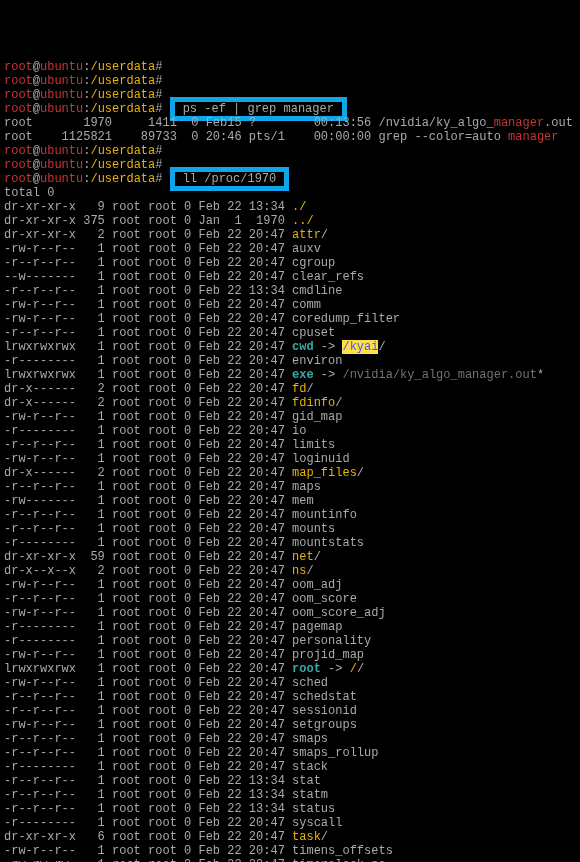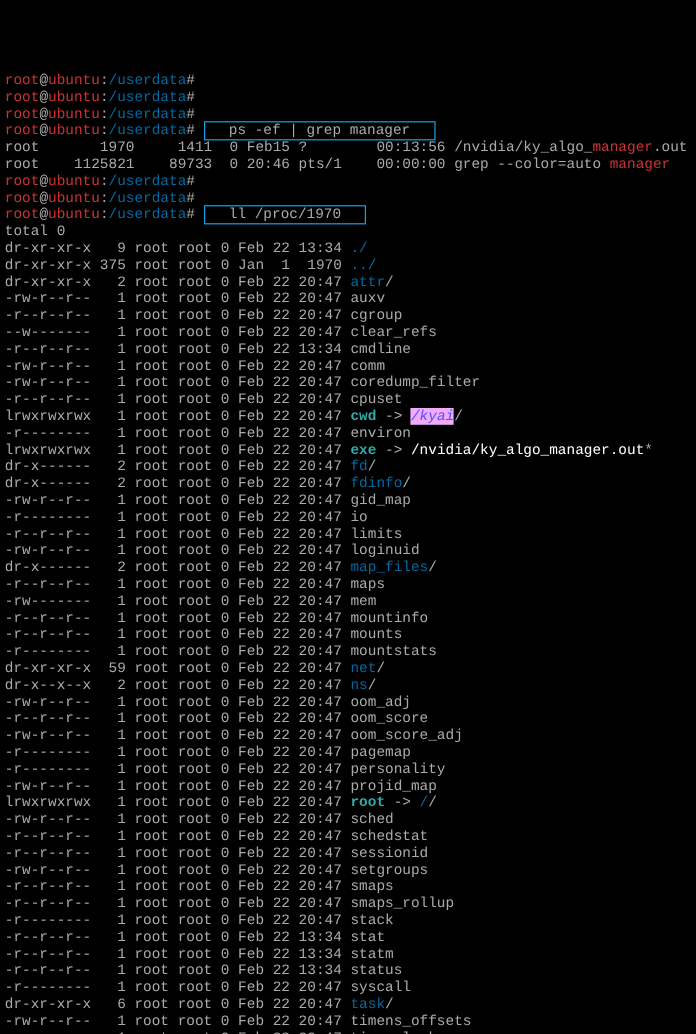--- a/index.html
+++ b/index.html
@@ -8,25 +8,25 @@
       font-size: 12px;
       line-height: 14px;
       margin: 0;
       padding: 4px;
       color: #aaa;
       white-space: pre;
       width: 580px;
       box-sizing: border-box;
     }
     .red { color: #cc3333; }
-    .blue { color: #0369a1; }
+    .blue { color: #eab308; }
     .cyan { color: #33aaaa; font-weight: bold; }
-    .green-bg { background: #f0abfc; color: #5050ff; font-style: italic; }
-    .orange { color: #ffffff; }
-    .box { border: 1px solid #0ea5e9; padding: 0 20px; }
+    .green-bg { background: #fde047; color: #5050ff; }
+    .orange { color: #737373; }
+    .box { border: 5px solid #0ea5e9; padding: 0 8px; }
     .row { display: block; }
   </style>
 </head>
 <body>
 
 
 
 <div id="term"><span class="row"><span class="red">root</span><span>@</span><span class="red">ubuntu</span><span>:</span><span class="blue">/userdata</span><span># </span></span><span class="row"><span class="red">root</span><span>@</span><span class="red">ubuntu</span><span>:</span><span class="blue">/userdata</span><span># </span></span><span class="row"><span class="red">root</span><span>@</span><span class="red">ubuntu</span><span>:</span><span class="blue">/userdata</span><span># </span></span><span class="row"><span class="red">root</span><span>@</span><span class="red">ubuntu</span><span>:</span><span class="blue">/userdata</span><span># </span><span class="box">ps -ef | grep manager</span></span><span class="row">root       1970     1411  0 Feb15 ?        00:13:56 /nvidia/ky_algo_<span class="red">manager</span>.out</span><span class="row">root    1125821    89733  0 20:46 pts/1    00:00:00 grep --color=auto <span class="red">manager</span></span><span class="row"><span class="red">root</span><span>@</span><span class="red">ubuntu</span><span>:</span><span class="blue">/userdata</span><span># </span></span><span class="row"><span class="red">root</span><span>@</span><span class="red">ubuntu</span><span>:</span><span class="blue">/userdata</span><span># </span></span><span class="row"><span class="red">root</span><span>@</span><span class="red">ubuntu</span><span>:</span><span class="blue">/userdata</span><span># </span><span class="box">ll /proc/1970</span></span><span class="row">total 0</span><span class="row">dr-xr-xr-x   9 root root 0 Feb 22 13:34 <span class="blue">./</span></span><span class="row">dr-xr-xr-x 375 root root 0 Jan  1  1970 <span class="blue">../</span></span><span class="row">dr-xr-xr-x   2 root root 0 Feb 22 20:47 <span class="blue">attr</span>/</span><span class="row">-rw-r--r--   1 root root 0 Feb 22 20:47 <span class="">auxv</span></span><span class="row">-r--r--r--   1 root root 0 Feb 22 20:47 <span class="">cgroup</span></span><span class="row">--w-------   1 root root 0 Feb 22 20:47 <span class="">clear_refs</span></span><span class="row">-r--r--r--   1 root root 0 Feb 22 13:34 <span class="">cmdline</span></span><span class="row">-rw-r--r--   1 root root 0 Feb 22 20:47 <span class="">comm</span></span><span class="row">-rw-r--r--   1 root root 0 Feb 22 20:47 <span class="">coredump_filter</span></span><span class="row">-r--r--r--   1 root root 0 Feb 22 20:47 <span class="">cpuset</span></span><span class="row">lrwxrwxrwx   1 root root 0 Feb 22 20:47 <span class="cyan">cwd</span> -&gt; <span class="green-bg">/kyai</span>/</span><span class="row">-r--------   1 root root 0 Feb 22 20:47 <span class="">environ</span></span><span class="row">lrwxrwxrwx   1 root root 0 Feb 22 20:47 <span class="cyan">exe</span> -&gt; <span class="orange">/nvidia/ky_algo_manager.out</span>*</span><span class="row">dr-x------   2 root root 0 Feb 22 20:47 <span class="blue">fd</span>/</span><span class="row">dr-x------   2 root root 0 Feb 22 20:47 <span class="blue">fdinfo</span>/</span><span class="row">-rw-r--r--   1 root root 0 Feb 22 20:47 <span class="">gid_map</span></span><span class="row">-r--------   1 root root 0 Feb 22 20:47 <span class="">io</span></span><span class="row">-r--r--r--   1 root root 0 Feb 22 20:47 <span class="">limits</span></span><span class="row">-rw-r--r--   1 root root 0 Feb 22 20:47 <span class="">loginuid</span></span><span class="row">dr-x------   2 root root 0 Feb 22 20:47 <span class="blue">map_files</span>/</span><span class="row">-r--r--r--   1 root root 0 Feb 22 20:47 <span class="">maps</span></span><span class="row">-rw-------   1 root root 0 Feb 22 20:47 <span class="">mem</span></span><span class="row">-r--r--r--   1 root root 0 Feb 22 20:47 <span class="">mountinfo</span></span><span class="row">-r--r--r--   1 root root 0 Feb 22 20:47 <span class="">mounts</span></span><span class="row">-r--------   1 root root 0 Feb 22 20:47 <span class="">mountstats</span></span><span class="row">dr-xr-xr-x  59 root root 0 Feb 22 20:47 <span class="blue">net</span>/</span><span class="row">dr-x--x--x   2 root root 0 Feb 22 20:47 <span class="blue">ns</span>/</span><span class="row">-rw-r--r--   1 root root 0 Feb 22 20:47 <span class="">oom_adj</span></span><span class="row">-r--r--r--   1 root root 0 Feb 22 20:47 <span class="">oom_score</span></span><span class="row">-rw-r--r--   1 root root 0 Feb 22 20:47 <span class="">oom_score_adj</span></span><span class="row">-r--------   1 root root 0 Feb 22 20:47 <span class="">pagemap</span></span><span class="row">-r--------   1 root root 0 Feb 22 20:47 <span class="">personality</span></span><span class="row">-rw-r--r--   1 root root 0 Feb 22 20:47 <span class="">projid_map</span></span><span class="row">lrwxrwxrwx   1 root root 0 Feb 22 20:47 <span class="cyan">root</span> -&gt; <span class="blue">/</span>/</span><span class="row">-rw-r--r--   1 root root 0 Feb 22 20:47 <span class="">sched</span></span><span class="row">-r--r--r--   1 root root 0 Feb 22 20:47 <span class="">schedstat</span></span><span class="row">-r--r--r--   1 root root 0 Feb 22 20:47 <span class="">sessionid</span></span><span class="row">-rw-r--r--   1 root root 0 Feb 22 20:47 <span class="">setgroups</span></span><span class="row">-r--r--r--   1 root root 0 Feb 22 20:47 <span class="">smaps</span></span><span class="row">-r--r--r--   1 root root 0 Feb 22 20:47 <span class="">smaps_rollup</span></span><span class="row">-r--------   1 root root 0 Feb 22 20:47 <span class="">stack</span></span><span class="row">-r--r--r--   1 root root 0 Feb 22 13:34 <span class="">stat</span></span><span class="row">-r--r--r--   1 root root 0 Feb 22 13:34 <span class="">statm</span></span><span class="row">-r--r--r--   1 root root 0 Feb 22 13:34 <span class="">status</span></span><span class="row">-r--------   1 root root 0 Feb 22 20:47 <span class="">syscall</span></span><span class="row">dr-xr-xr-x   6 root root 0 Feb 22 20:47 <span class="blue">task</span>/</span><span class="row">-rw-r--r--   1 root root 0 Feb 22 20:47 <span class="">timens_offsets</span></span><span class="row">-rw-rw-rw-   1 root root 0 Feb 22 20:47 <span class="">timerslack_ns</span></span></div>
 
 

